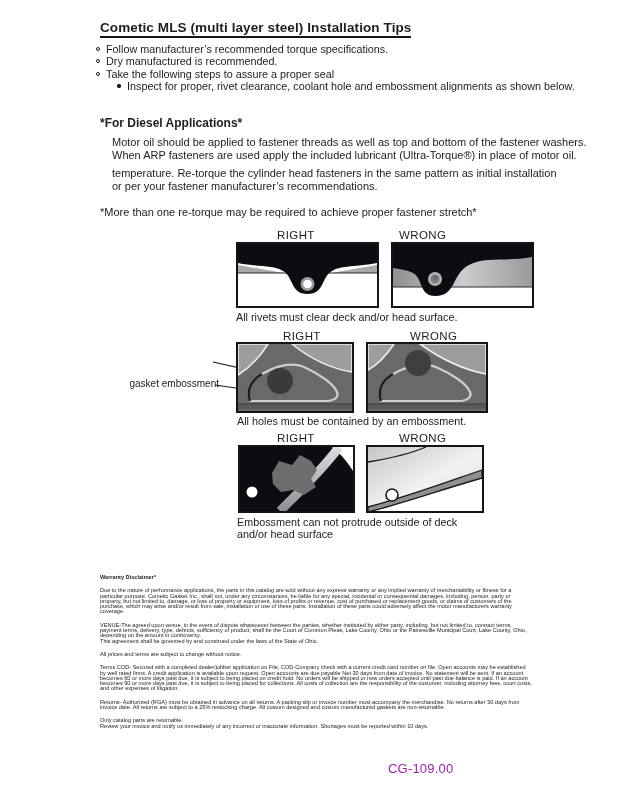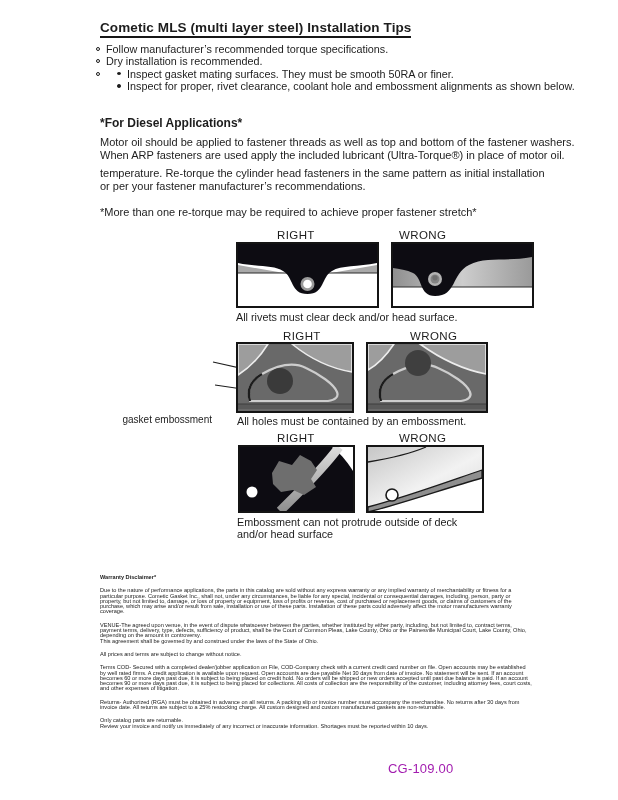--- a/index.html
+++ b/index.html
@@ -16,40 +16,40 @@
   }
   
   .tips{left:96px;top:43px;font-size:10.8px;line-height:12.4px;}
   .tip-row{position:relative;padding-left:10px;white-space:nowrap;}
   .tip-row .mk{position:absolute;left:0;top:4px;width:4px;height:4px;border:1px solid #1d1d1d;border-radius:50%;box-sizing:border-box;background:transparent;}
   .tip-row.sub{margin-left:21px;}
   .tip-row.sub .mk{width:3.5px;height:3.5px;background:#1d1d1d;}
   
   .diesel-h{left:100px;top:116px;font-size:12px;font-weight:bold;}
   .para{font-size:11px;line-height:13.2px;}
-  .para div{white-space:nowrap;}
+  .para div{white-space:nowrap;margin-left:12px;}
   .dp1{left:100px;top:136px;}
   .dp2{left:100px;top:167px;}
   .dnote{left:100px;top:206px;font-size:11px;white-space:nowrap;}
   
   .lbl{font-size:11.5px;letter-spacing:.4px;color:#1d1d1d;}
   .cap{font-size:10.8px;line-height:11.5px;}
   .d-img{line-height:0;}
   .d-img svg{display:block;}
   
   .lbl-r1{left:277px;top:229px;} .lbl-w1{left:399px;top:229px;}
   .img-r1{left:236px;top:242px;} .img-w1{left:391px;top:242px;}
   .cap1{left:236px;top:312px;}
   
   .lbl-r2{left:283px;top:330px;} .lbl-w2{left:410px;top:330px;}
   .img-r2{left:236px;top:342px;} .img-w2{left:366px;top:342px;}
   .cap2{left:237px;top:416px;}
   .callout{font-size:10px;line-height:11px;text-align:right;}
   .co-coolant{left:108px;top:344px;width:103px;}
-  .co-emboss{left:105px;top:378px;width:107px;margin-top:36px;}
+  .co-emboss{left:112px;top:378px;width:107px;}
   .leaders{left:210px;top:358px;}
   
   .lbl-r3{left:277px;top:432px;} .lbl-w3{left:399px;top:432px;}
   .img-r3{left:238px;top:445px;} .img-w3{left:366px;top:445px;}
   .cap3{left:237px;top:517px;}
   
   .disc{left:100px;top:575px;width:433px;font-size:5.6px;line-height:5.3px;color:#232323;}
   .disc p{margin:0 0 8px 0;}
   .disc p.tight{margin-bottom:0;}
   .disc .dh{font-weight:bold;}
@@ -63,28 +63,28 @@
 
   <div class="abs title">Cometic MLS (multi layer steel) Installation Tips</div>
 
   <div class="abs tips">
     <div class="tip-row">
       <span class="mk"></span>
       <span>Follow manufacturer’s recommended torque specifications.</span>
     </div>
     <div class="tip-row">
       <span class="mk"></span>
-      <span>Dry installation is recommended.</span>
+      <span>Dry manufactured is recommended.</span>
     </div>
     <div class="tip-row">
       <span class="mk"></span>
+      <span>Take the following steps to assure a proper seal</span>
     </div>
     <div class="tip-row sub">
       <span class="mk"></span>
-      <span>Inspect gasket mating surfaces.  They must be smooth 50RA or finer.</span>
     </div>
     <div class="tip-row sub">
       <span class="mk"></span>
       <span>Inspect for proper, rivet clearance, coolant hole and embossment alignments as shown below.</span>
     </div>
   </div>
 
   <div class="abs diesel-h">*For Diesel Applications*</div>
 
   <div class="abs para dp1">

